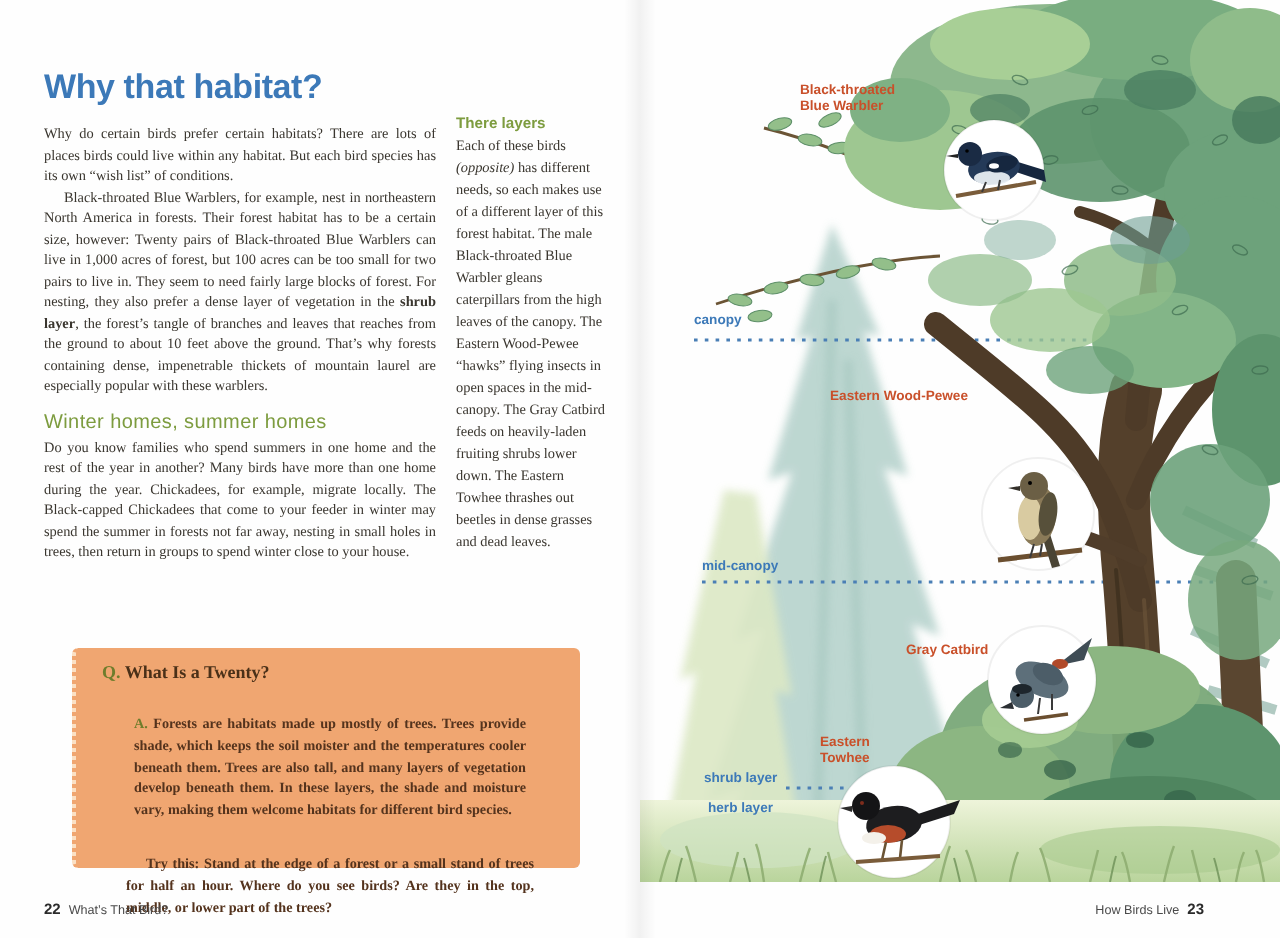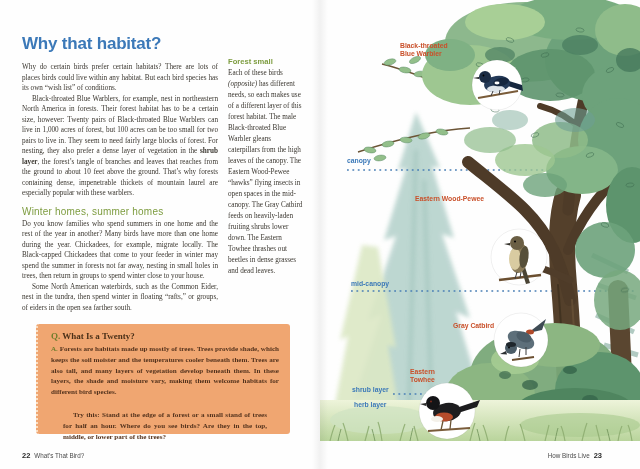--- a/index.html
+++ b/index.html
@@ -21,21 +21,21 @@
   h3.col-head{margin:0 0 2px 0;font-family:"Liberation Sans",sans-serif;font-weight:bold;
       font-size:7.6px;color:#7d9c3f;}
   .small-body{margin:0;font-size:7.2px;line-height:11px;color:#3a362f;}
 
   
   .qa-box{position:absolute;left:36px;top:324px;width:254px;height:110px;box-sizing:border-box;
       background:#f0a671;border-radius:3px;padding:7px 11px 6px 13px;
       border-left:2px dotted #fbe0c4;}
   .qa-q{font-size:9px;font-weight:bold;color:#4a3018;margin-bottom:3px;}
   .qa-q .qp{color:#6f7d2c;}
-  .qa-a{margin:0;font-size:7.1px;line-height:10.8px;color:#54331d;text-align:justify;font-weight:bold;}
+  .qa-a{margin:16px;font-size:7.1px;line-height:10.8px;color:#54331d;text-align:justify;font-weight:bold;}
   .qa-a .ap{color:#6f7d2c;}
   .qa-try{margin:12px;font-size:7.1px;line-height:10.8px;color:#54331d;text-align:justify;
       text-indent:10px;font-weight:bold;}
 
   
   .footer{position:absolute;top:444px;font-family:"Liberation Sans",sans-serif;color:#2b2b2b;}
   .footer-left{left:22px;}
   .footer-right{right:38px;text-align:right;}
   .pnum{font-size:7.5px;font-weight:bold;}
   .ptext{font-size:6.3px;color:#4a4a4a;margin-left:4px;}
@@ -60,25 +60,24 @@
 <body>
 
 <div class="spread">
 
   <div class="main-col">
     <h1 class="page-title">Why that habitat?</h1>
     <p class="body">Why do certain birds prefer certain habitats? There are lots of places birds could live within any habitat. But each bird species has its own “wish list” of conditions.</p>
     <p class="body indent"><span>Black-throated Blue Warblers, for example, nest in northeastern North America in forests. Their forest habitat has to be a certain size, however: Twenty pairs of Black-throated Blue Warblers can live in 1,000 acres of forest, but 100 acres can be too small for two pairs to live in. They seem to need fairly large blocks of forest. For nesting, they also prefer a dense layer of vegetation in the </span><strong>shrub layer</strong><span>, the forest’s tangle of branches and leaves that reaches from the ground to about 10 feet above the ground. That’s why forests containing dense, impenetrable thickets of mountain laurel are especially popular with these warblers.</span></p>
     <h2 class="green-head">Winter homes, summer homes</h2>
     <p class="body">Do you know families who spend summers in one home and the rest of the year in another? Many birds have more than one home during the year. Chickadees, for example, migrate locally. The Black-capped Chickadees that come to your feeder in winter may spend the summer in forests not far away, nesting in small holes in trees, then return in groups to spend winter close to your house.</p>
-    <p class="body indent">Some North American waterbirds, such as the Common Eider, nest in the tundra, then spend winter in floating “rafts,” or groups, of eiders in the open sea farther south.</p>
   </div>
 
   <div class="mid-col">
-    <h3 class="col-head">Forest small</h3>
+    <h3 class="col-head">There layers</h3>
     <p class="small-body"><span>Each of these birds </span><em>(opposite)</em><span> has different needs, so each makes use of a different layer of this forest habitat. The male Black-throated Blue Warbler gleans caterpillars from the high leaves of the canopy. The Eastern Wood-Pewee “hawks” flying insects in open spaces in the mid-canopy. The Gray Catbird feeds on heavily-laden fruiting shrubs lower down. The Eastern Towhee thrashes out beetles in dense grasses and dead leaves.</span></p>
   </div>
 
   <div class="qa-box">
     <div class="qa-q"><span class="qp">Q.</span> <span>What Is a Twenty?</span></div>
     <p class="qa-a"><span class="ap">A.</span> <span>Forests are habitats made up mostly of trees. Trees provide shade, which keeps the soil moister and the temperatures cooler beneath them. Trees are also tall, and many layers of vegetation develop beneath them. In these layers, the shade and moisture vary, making them welcome habitats for different bird species.</span></p>
     <p class="qa-try"><span>Try this:</span> <span>Stand at the edge of a forest or a small stand of trees for half an hour. Where do you see birds? Are they in the top, middle, or lower part of the trees?</span></p>
   </div>
 
   <div class="footer footer-left">

